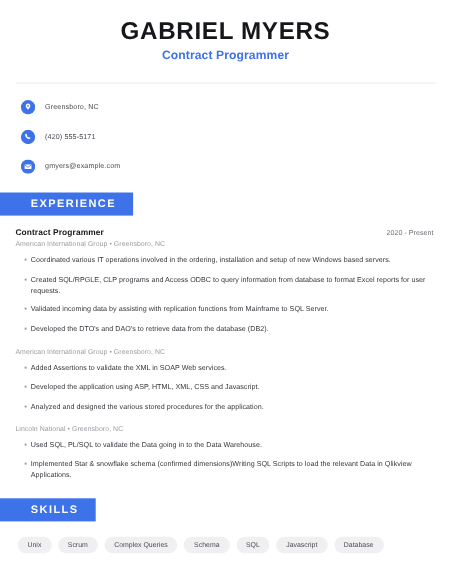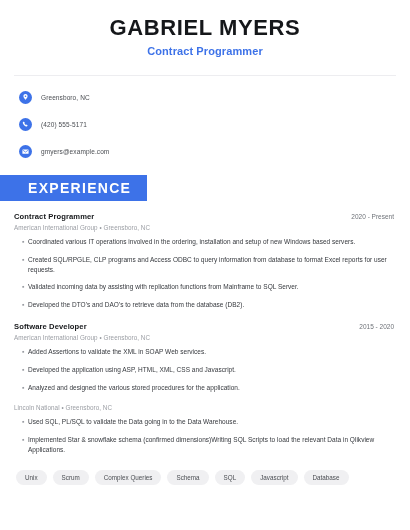--- a/index.html
+++ b/index.html
@@ -74,21 +74,21 @@
     color: #4a4d52;
     letter-spacing: 0.1px;
   }
 
   
   .section { margin-top: 15px; }
   .section-badge {
     display: inline-block;
     background: #3d72e8;
     color: #ffffff;
-    font-size: 14px;
+    font-size: 10px;
     font-weight: bold;
     letter-spacing: 1.3px;
     padding: 5px 16px 5px 14px;
     margin-left: -14px;
     padding-left: 28px;
   }
 
   
   .job { margin-top: 11px; }
   .job-head {
@@ -221,24 +221,20 @@
           <span class="bullet-text">Validated incoming data by assisting with replication functions from Mainframe to SQL Server.</span>
         </div>
         <div class="bullet">
           <span class="bullet-dot">▪</span>
           <span class="bullet-text">Developed the DTO's and DAO's to retrieve data from the database (DB2).</span>
         </div>
       </div>
     </div>
 
     <div class="job">
-      <div class="job-head">
-        <span class="job-role">Software Developer</span>
-        <span class="job-dates">2015 - 2020</span>
-      </div>
       <div class="job-meta">American International Group  •  Greensboro, NC</div>
       <div class="bullets">
         <div class="bullet">
           <span class="bullet-dot">▪</span>
           <span class="bullet-text">Added Assertions to validate the XML in SOAP Web services.</span>
         </div>
         <div class="bullet">
           <span class="bullet-dot">▪</span>
           <span class="bullet-text">Developed the application using ASP, HTML, XML, CSS and Javascript.</span>
         </div>
@@ -258,20 +254,21 @@
         </div>
         <div class="bullet">
           <span class="bullet-dot">▪</span>
           <span class="bullet-text">Implemented Star &amp; snowflake schema (confirmed dimensions)Writing SQL Scripts to load the relevant Data in Qlikview Applications.</span>
         </div>
       </div>
     </div>
   </div>
 
   <div class="section">
+    <div class="section-badge">SKILLS</div>
     <div class="skills-wrap">
       <span class="skill-pill">Unix</span>
       <span class="skill-pill">Scrum</span>
       <span class="skill-pill">Complex Queries</span>
       <span class="skill-pill">Schema</span>
       <span class="skill-pill">SQL</span>
       <span class="skill-pill">Javascript</span>
       <span class="skill-pill">Database</span>
 
     </div>

